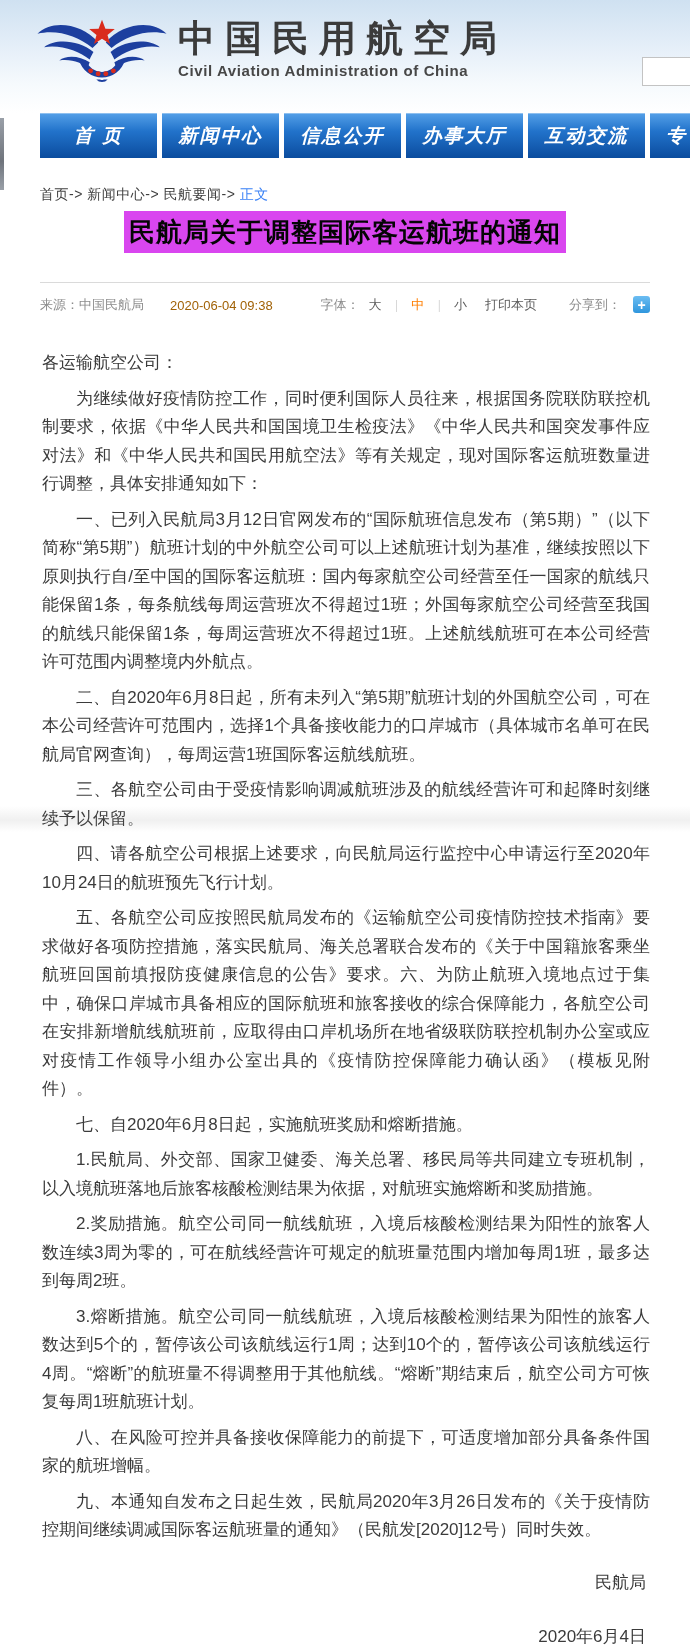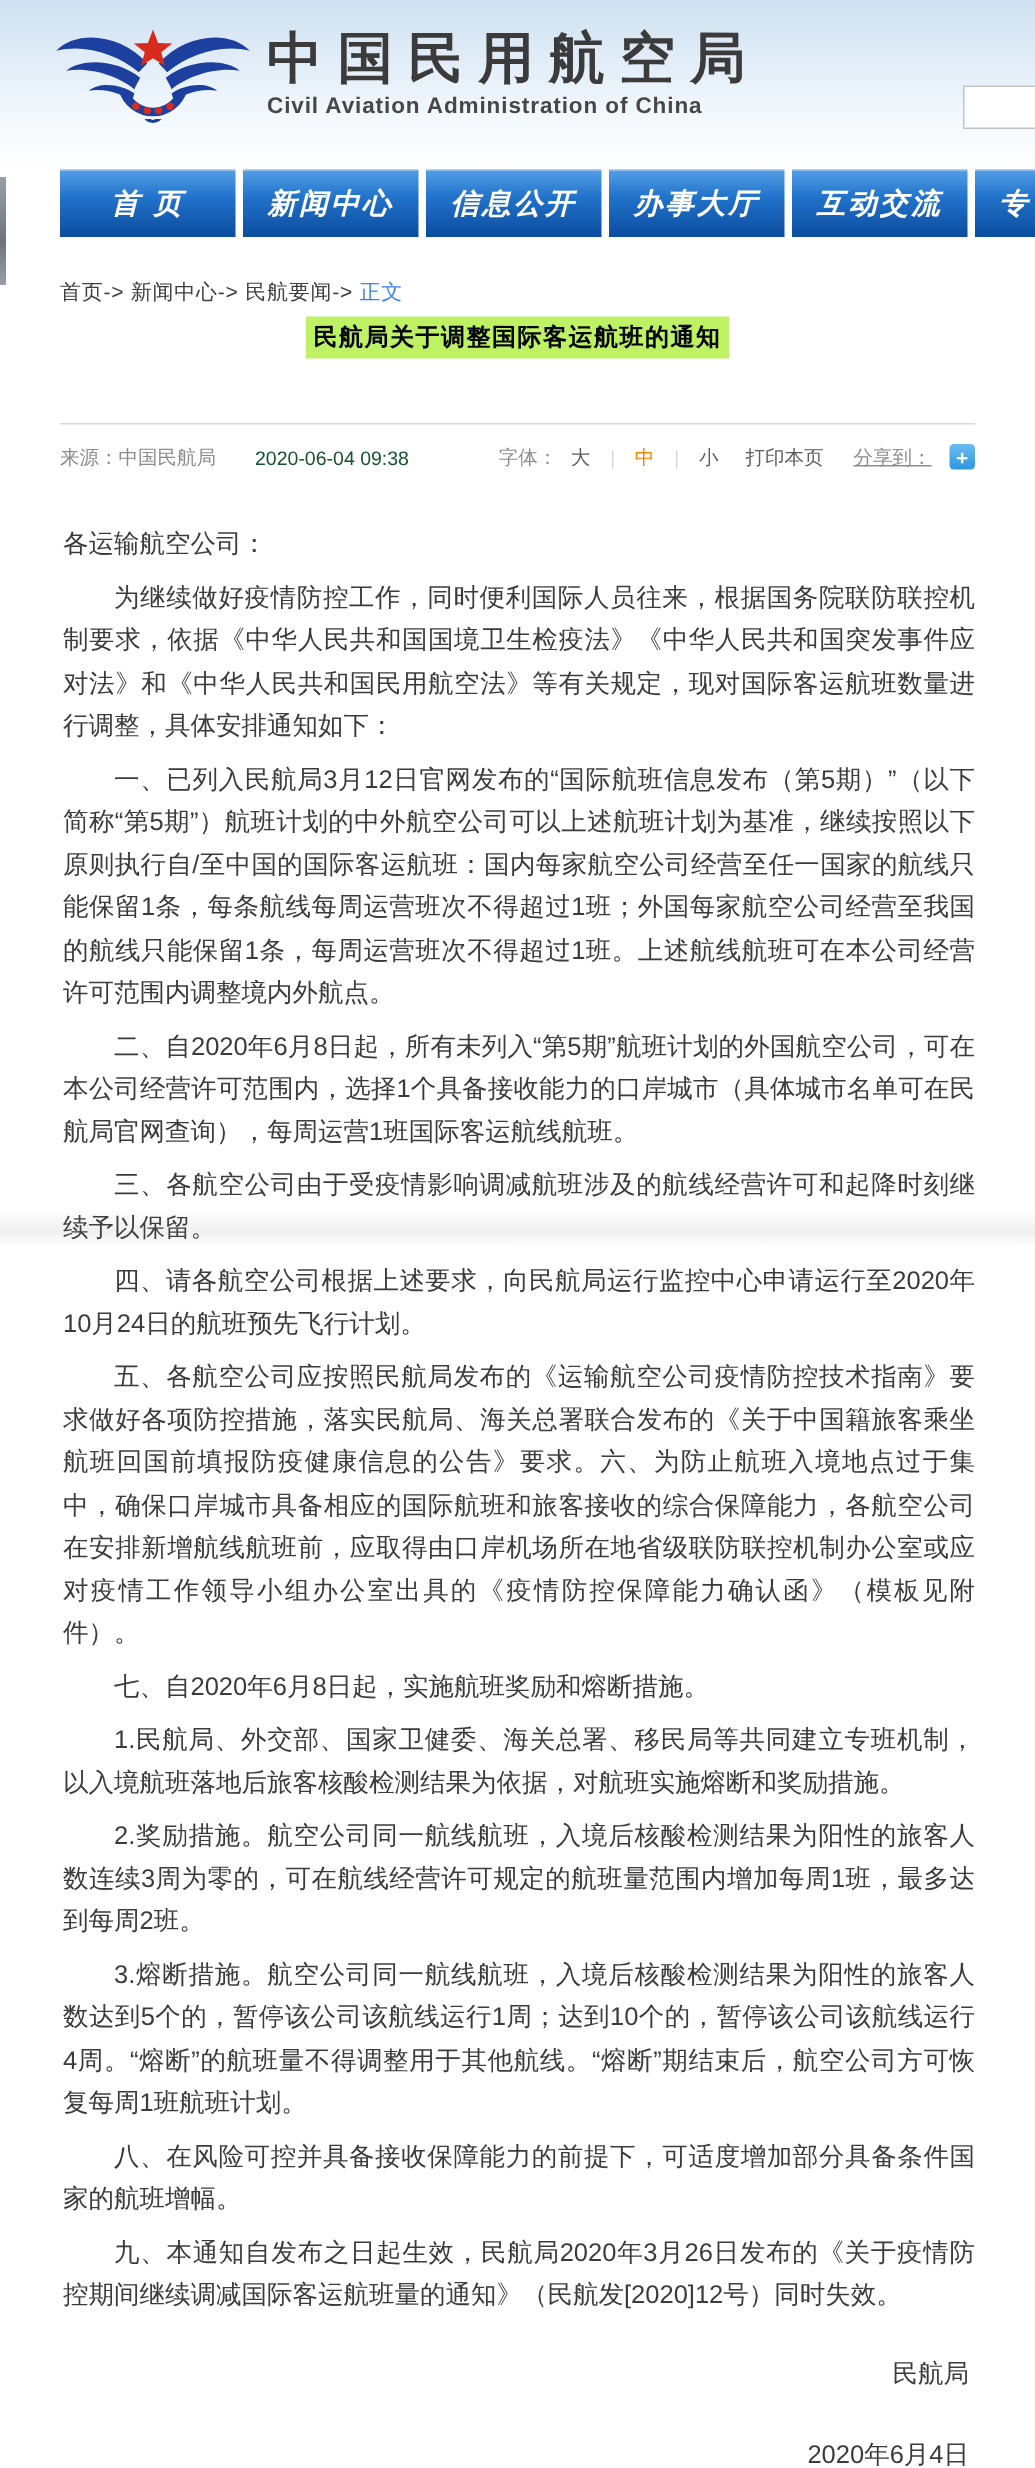--- a/index.html
+++ b/index.html
@@ -55,38 +55,38 @@
     position: absolute; top: 186px; left: 40px;
     font-size: 14px; color: #3f3f3f; letter-spacing: 0.5px;
   }
   .crumb { cursor: pointer; }
   .crumb-sep { color: #3f3f3f; }
   .crumb-current { color: #3b82f6; }
 
   
   .article-title { position: absolute; top: 211px; left: 0; width: 100%; text-align: center; }
   .article-title .hl {
-    display: inline-block; background: #bef264; color: #050505;
-    font-size: 16px; font-weight: bold; padding: 4px 5px 3px; letter-spacing: 1px;
+    display: inline-block; background: #d946ef; color: #050505;
+    font-size: 26px; font-weight: bold; padding: 4px 5px 3px; letter-spacing: 1px;
   }
   .divider { position: absolute; top: 282px; left: 40px; width: 610px; border-top: 1px solid #dadada; }
   .meta {
     position: absolute; top: 296px; left: 40px; width: 610px;
     display: flex; justify-content: space-between; align-items: center;
     font-size: 13px; color: #8c8c8c;
   }
   .meta-left { display: flex; align-items: center; }
-  .meta-date { margin-left: 26px; color: #14532d; }
+  .meta-date { margin-left: 26px; color: #a16207; }
   .meta-right { display: flex; gap: 12px; }
   .font-group { display: flex; align-items: center; gap: 9px; }
   .font-opt { color: #5d5d5d; cursor: pointer; }
   .font-opt.active { color: #ff7e00; }
   .font-sep { color: #cccccc; font-size: 12px; }
   .print-btn { color: #5d5d5d; cursor: pointer; margin-left: 6px; }
-  .share-label { margin-left: 8px; text-decoration: underline; }
+  .share-label { margin-left: 20px; }
   .share-icon {
     display: inline-flex; align-items: center; justify-content: center;
     width: 17px; height: 17px; border-radius: 3px;
     background: linear-gradient(180deg,#6bbdf2 0%, #2f96dd 100%);
     color: #fff; font-weight: bold; font-size: 14px; line-height: 1;
     cursor: pointer;
   }
   .share-icon::before { content: "+"; }
 
   

